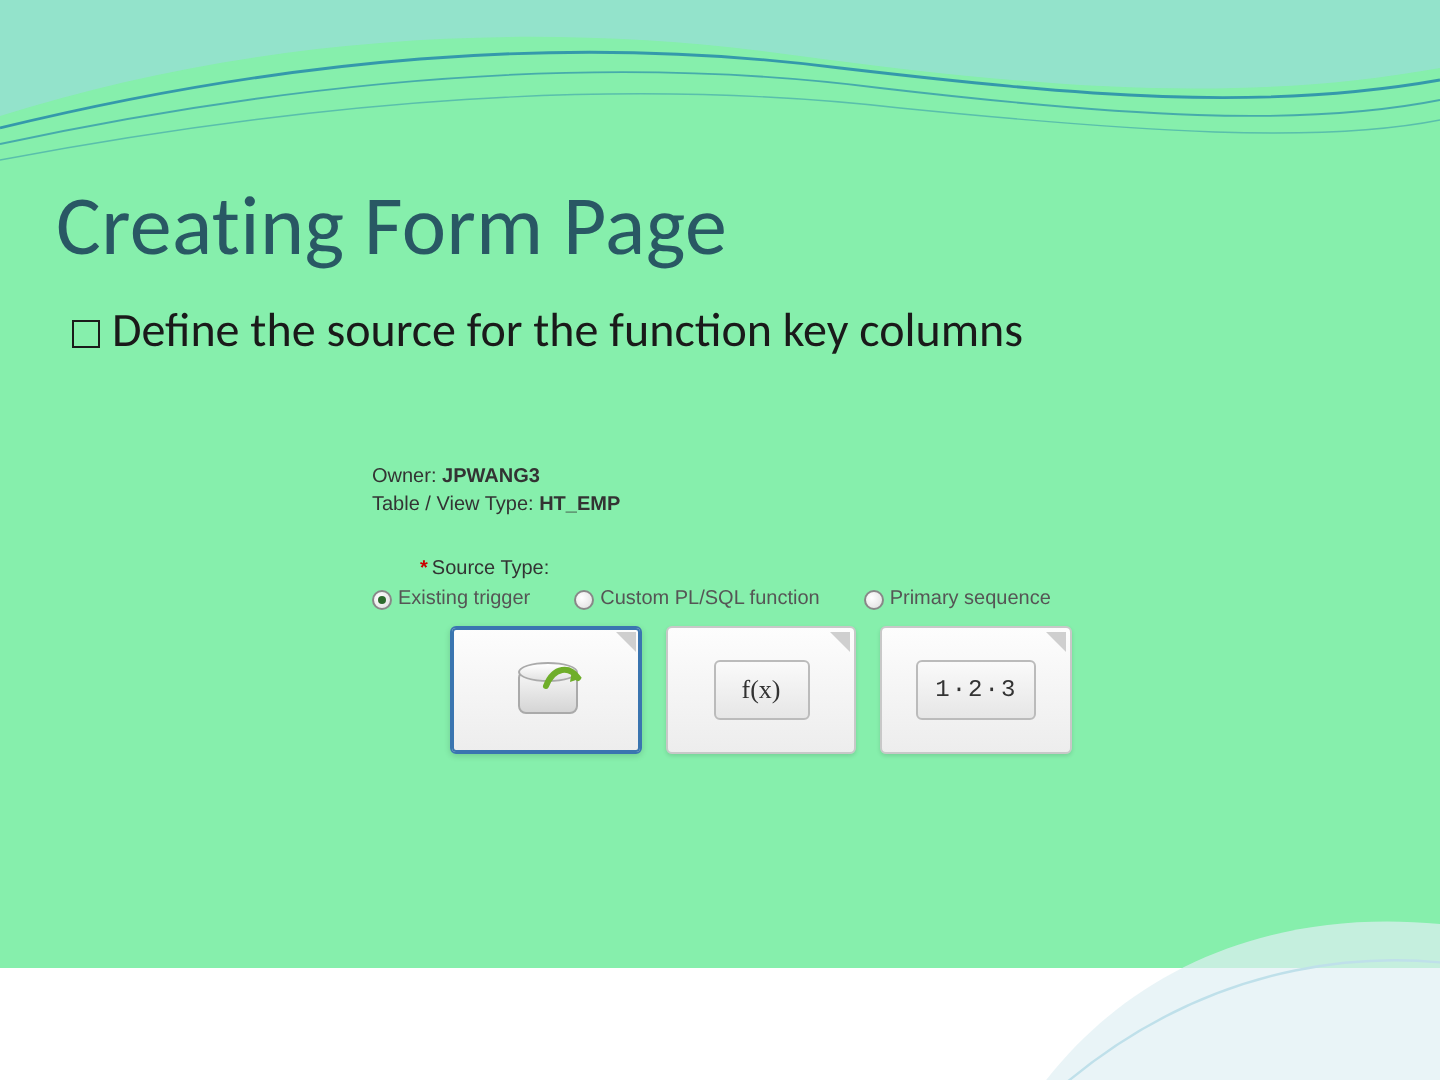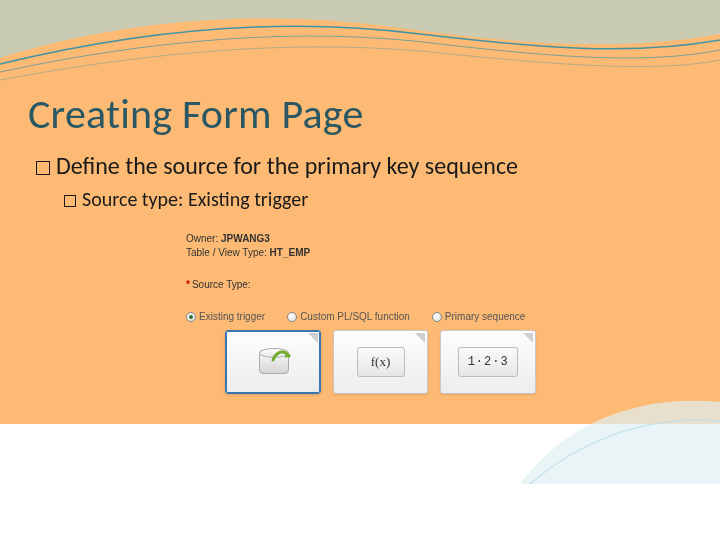--- a/index.html
+++ b/index.html
@@ -7,23 +7,23 @@
     padding: 0;
     width: 720px;
     height: 540px;
     font-family: Calibri, "Segoe UI", Arial, sans-serif;
     background: #fff;
     overflow: hidden;
     position: relative;
   }
   .slide {
     width: 720px;
-    height: 424px;
-    position: relative;
-    background: #fdba74;
+    height: 484px;
+    position: relative;
+    background: #86efac;
   }
   
   .wave {
     position: absolute;
     top: 0; left: 0;
     width: 720px;
     height: 95px;
     overflow: hidden;
     pointer-events: none;
   }
@@ -83,30 +83,31 @@
     color: #333;
   }
   .meta {
     margin-bottom: 20px;
   }
   .meta .row { line-height: 1.35; }
   .meta .lbl { color: #333; }
   .meta .val { color: #333; font-weight: bold; }
   .st-row {
     margin-top: 6px;
+    margin-left: 24px;
   }
   .req {
     color: #c00;
     font-weight: bold;
     margin-right: 2px;
   }
   .radios {
     display: flex;
     gap: 22px;
-    margin-top: 21px;
+    margin-top: 4px;
     align-items: center;
     font-size: 10px;
     color: #555;
   }
   .radio {
     display: flex; align-items: center; gap: 3px;
   }
   .rdot {
     width: 10px; height: 10px;
     border: 1px solid #888;
@@ -222,24 +223,21 @@
     <svg width="260" height="200" viewBox="0 0 260 200">
       <path d="M0,200 C60,120 160,100 260,130 L260,200 Z" fill="#dfeff4" opacity="0.7"></path>
       <path d="M10,200 C80,140 170,120 260,150" fill="none" stroke="#bfe0ea" stroke-width="1.2"></path>
     </svg>
   </div>
 
   <div class="title">Creating Form Page</div>
 
   <div class="bullets">
     <div class="b1">
-      <span class="sq"></span><span>Define the source for the primary key sequence</span>
-    </div>
-    <div class="b2">
-      <span class="sq sm"></span><span>Source type: Existing trigger</span>
+      <span class="sq"></span><span>Define the source for the function key columns</span>
     </div>
   </div>
 
   <div class="form-panel">
     <div class="meta">
       <div class="row">
         <span class="lbl">Owner:</span>
         <span class="val">JPWANG3</span>
       </div>
       <div class="row">

